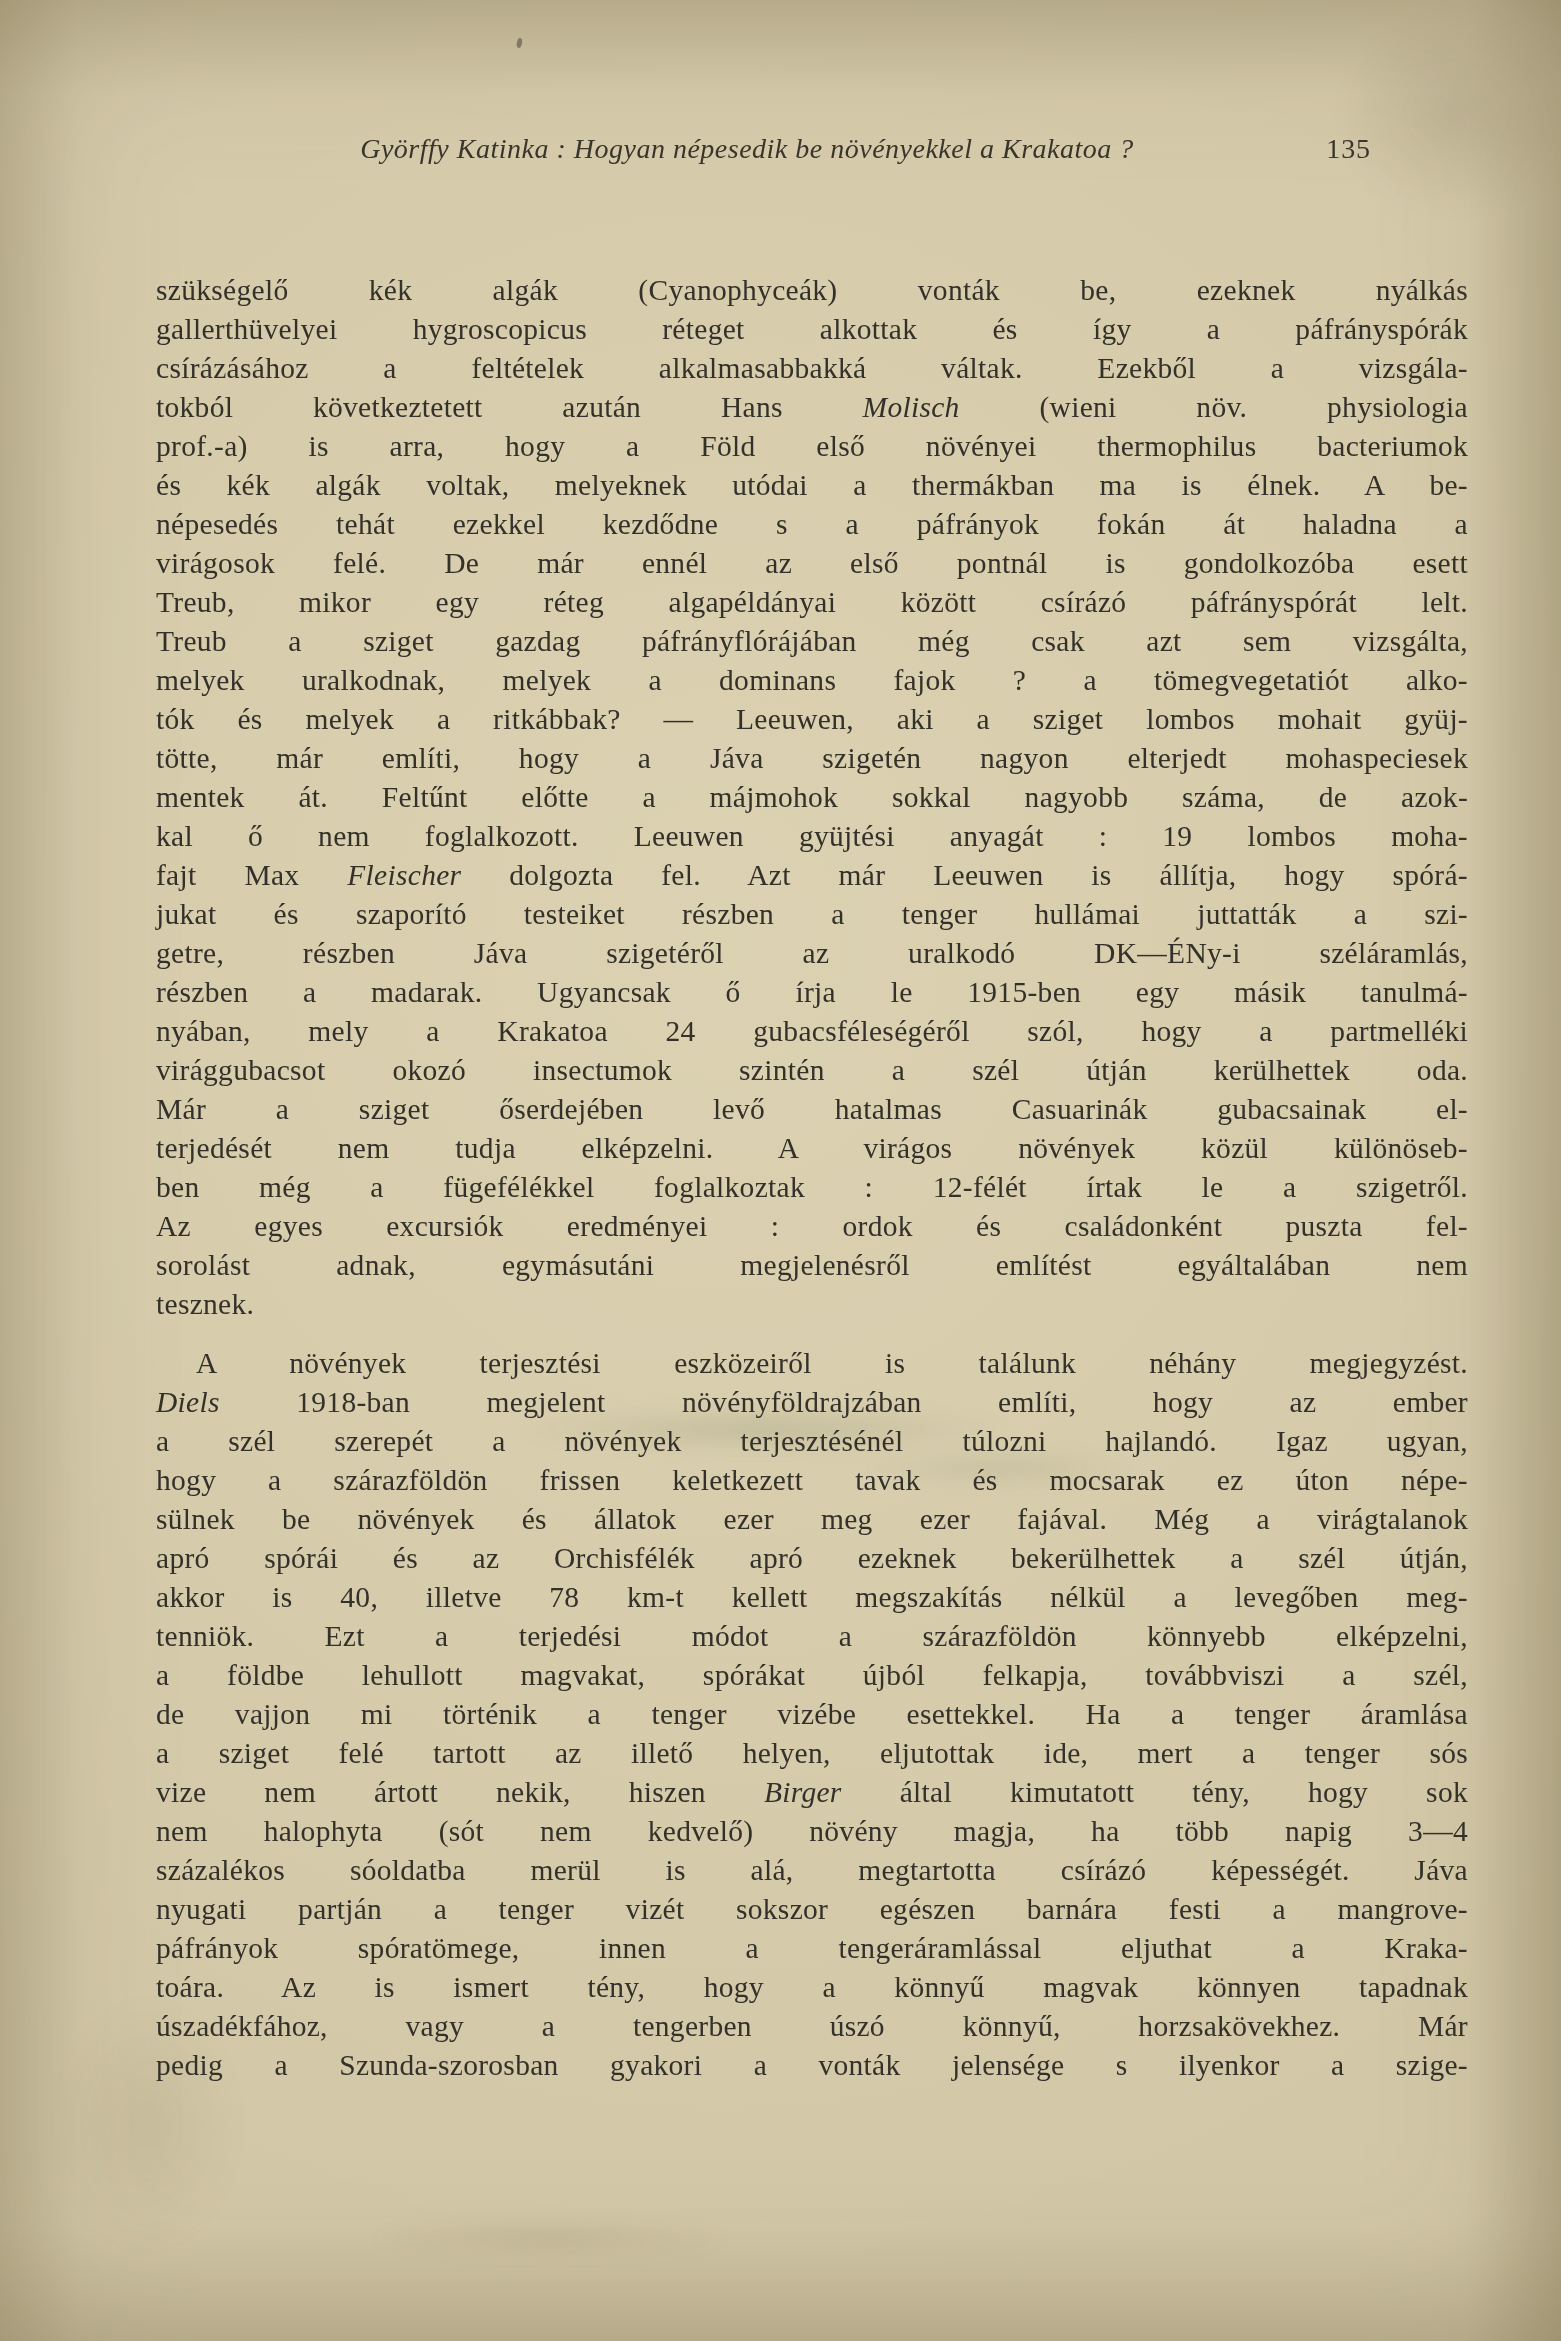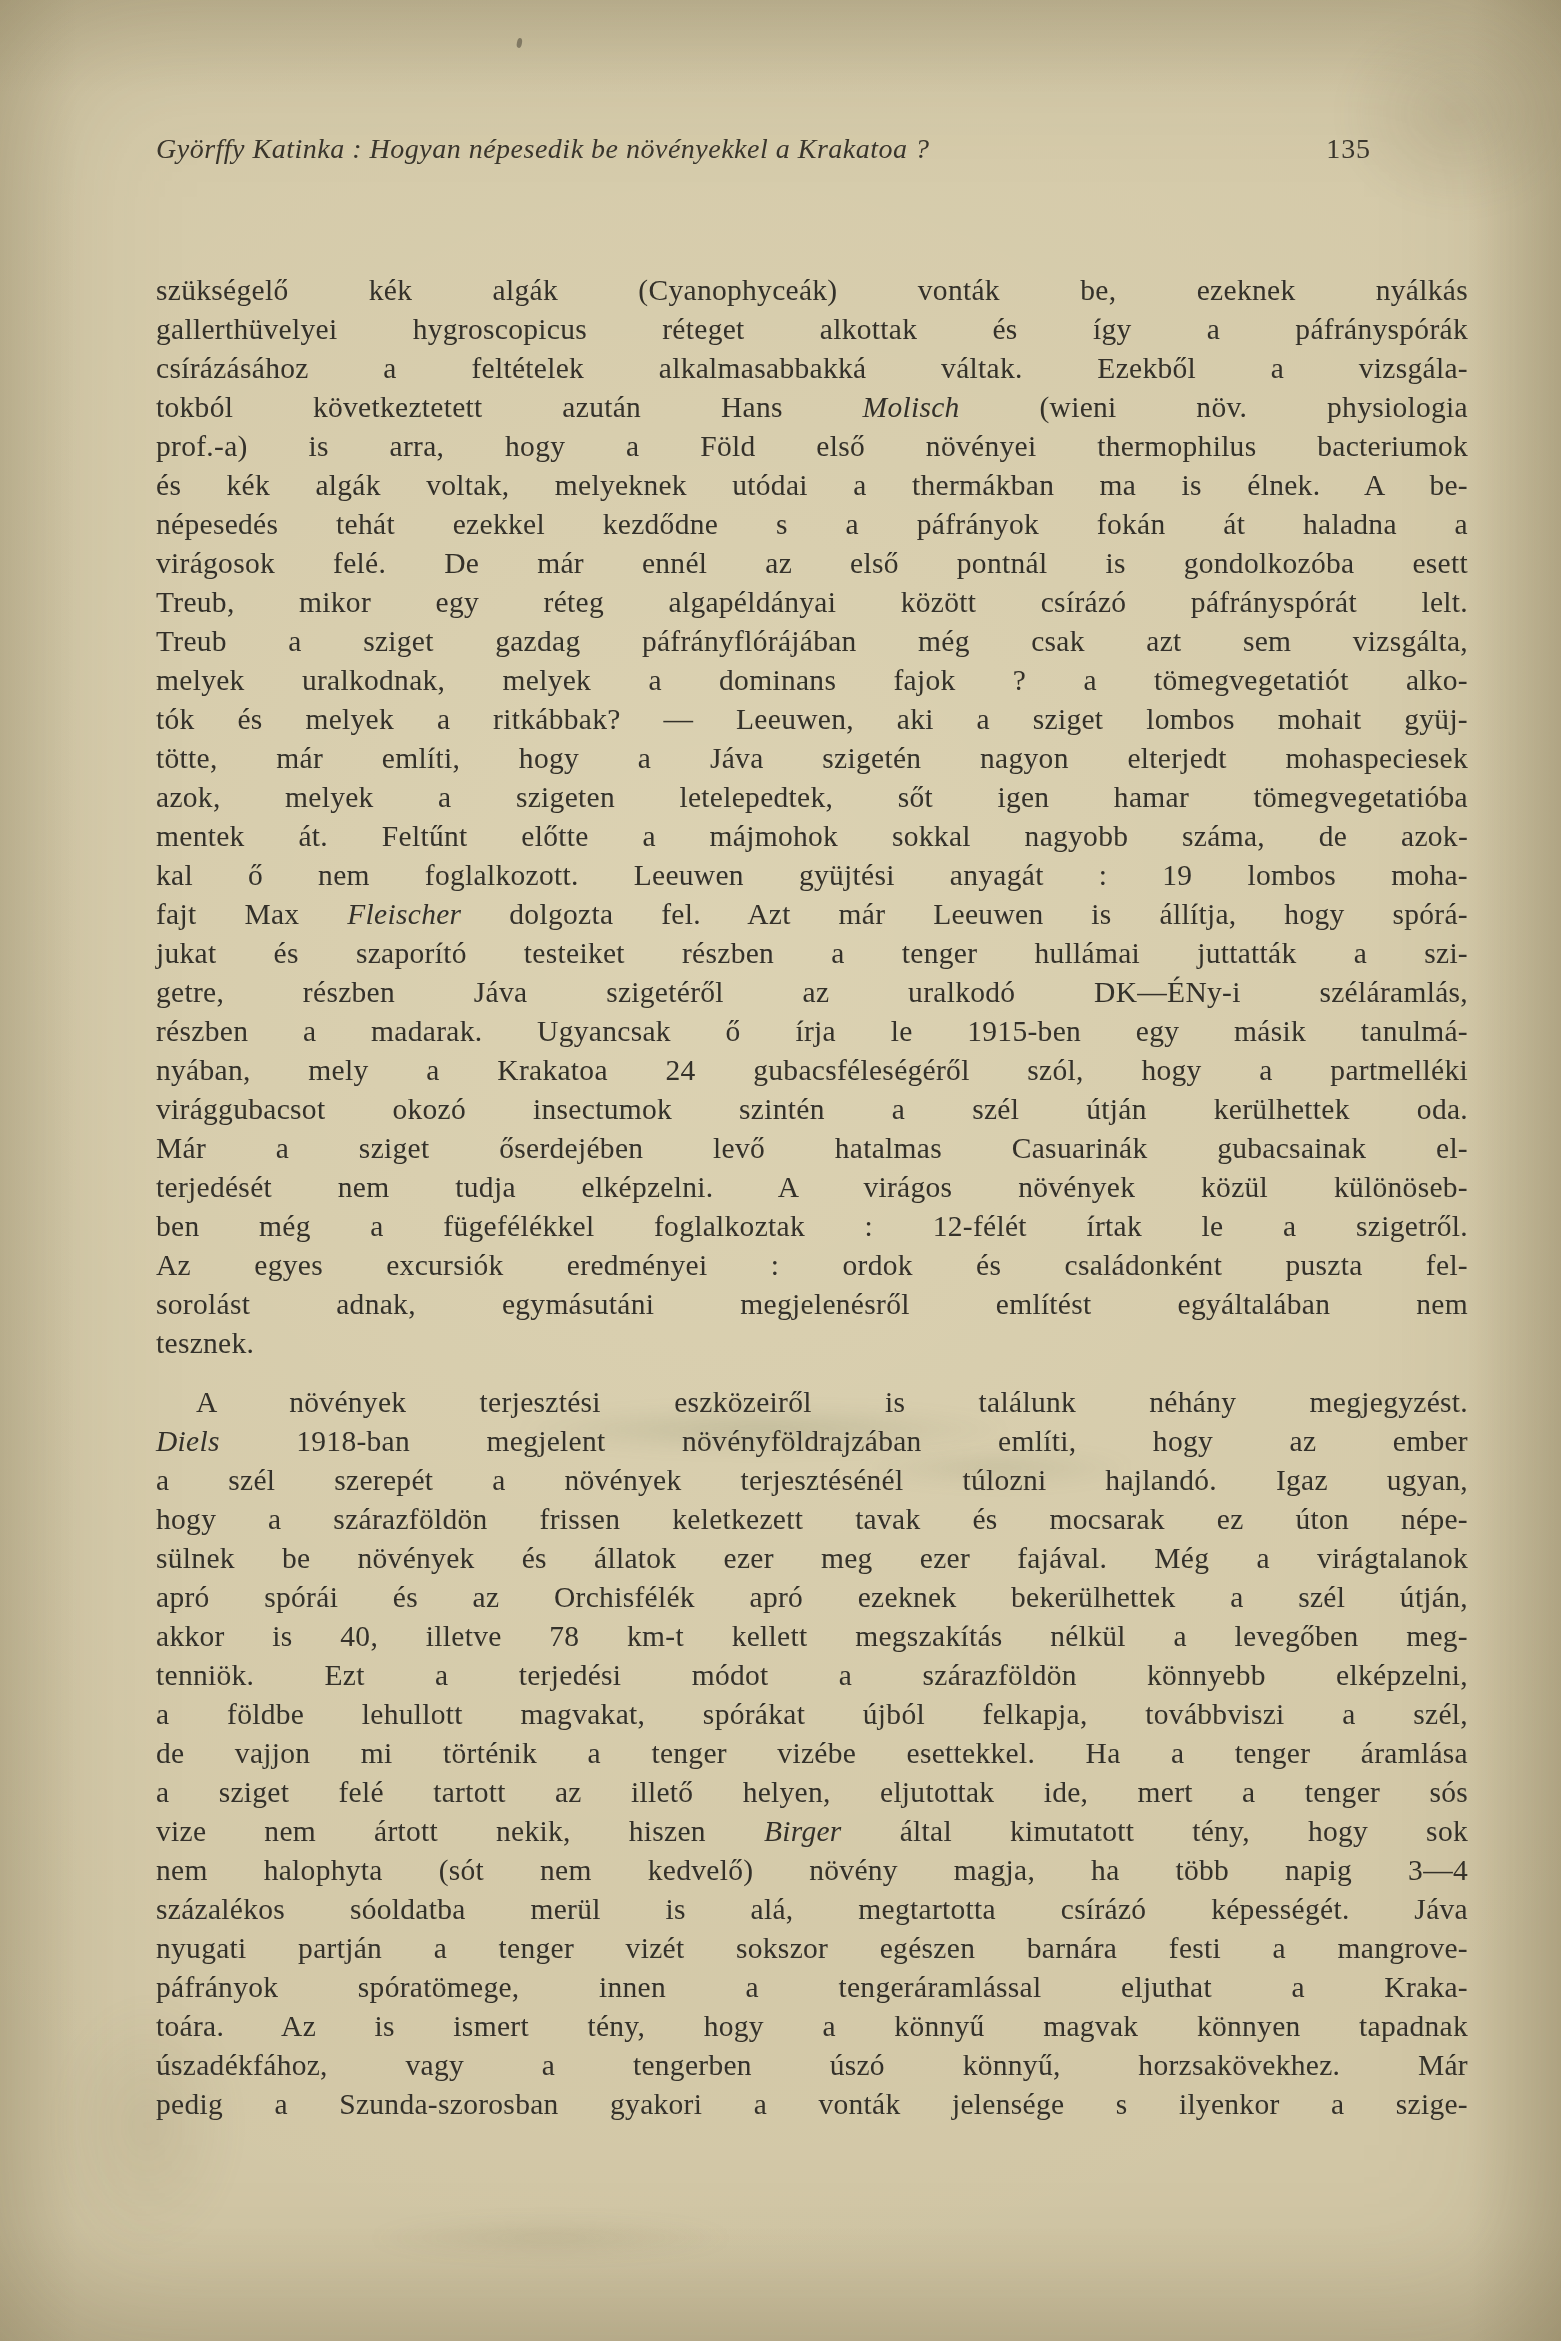--- a/index.html
+++ b/index.html
@@ -42,21 +42,21 @@
     font-style: italic;
     font-size: 28px;
     line-height: 38px;
     letter-spacing: 0.5px;
     color: #3a362d;
   }
   .header-title {
     position: absolute;
     left: 0;
     right: 130px;
-    text-align: left;
+    text-align: center;
     white-space: nowrap;
   }
   .page-number {
     position: absolute;
     right: 97px;
     top: 0;
     font-style: normal;
     letter-spacing: 0.9px;
   }
 
@@ -135,21 +135,20 @@
       <div class="line">tokból következtetett azután Hans <i>Molisch</i> (wieni növ. physiologia</div>
       <div class="line">prof.-a) is arra, hogy a Föld első növényei thermophilus bacteriumok</div>
       <div class="line">és kék algák voltak, melyeknek utódai a thermákban ma is élnek. A be-</div>
       <div class="line">népesedés tehát ezekkel kezdődne s a páfrányok fokán át haladna a</div>
       <div class="line">virágosok felé. De már ennél az első pontnál is gondolkozóba esett</div>
       <div class="line">Treub, mikor egy réteg algapéldányai között csírázó páfrányspórát lelt.</div>
       <div class="line">Treub a sziget gazdag páfrányflórájában még csak azt sem vizsgálta,</div>
       <div class="line">melyek uralkodnak, melyek a dominans fajok ? a tömegvegetatiót alko-</div>
       <div class="line">tók és melyek a ritkábbak? — Leeuwen, aki a sziget lombos mohait gyüj-</div>
       <div class="line">tötte, már említi, hogy a Jáva szigetén nagyon elterjedt mohaspeciesek</div>
-      <div class="line">azok, melyek a szigeten letelepedtek, sőt igen hamar tömegvegetatióba</div>
       <div class="line">mentek át. Feltűnt előtte a májmohok sokkal nagyobb száma, de azok-</div>
       <div class="line">kal ő nem foglalkozott. Leeuwen gyüjtési anyagát : 19 lombos moha-</div>
       <div class="line">fajt Max <i>Fleischer</i> dolgozta fel. Azt már Leeuwen is állítja, hogy spórá-</div>
       <div class="line">jukat és szaporító testeiket részben a tenger hullámai juttatták a szi-</div>
       <div class="line">getre, részben Jáva szigetéről az uralkodó DK—ÉNy-i széláramlás,</div>
       <div class="line">részben a madarak. Ugyancsak ő írja le 1915-ben egy másik tanulmá-</div>
       <div class="line">nyában, mely a Krakatoa 24 gubacsféleségéről szól, hogy a partmelléki</div>
       <div class="line">virággubacsot okozó insectumok szintén a szél útján kerülhettek oda.</div>
       <div class="line">Már a sziget őserdejében levő hatalmas Casuarinák gubacsainak el-</div>
       <div class="line">terjedését nem tudja elképzelni. A virágos növények közül különöseb-</div>

